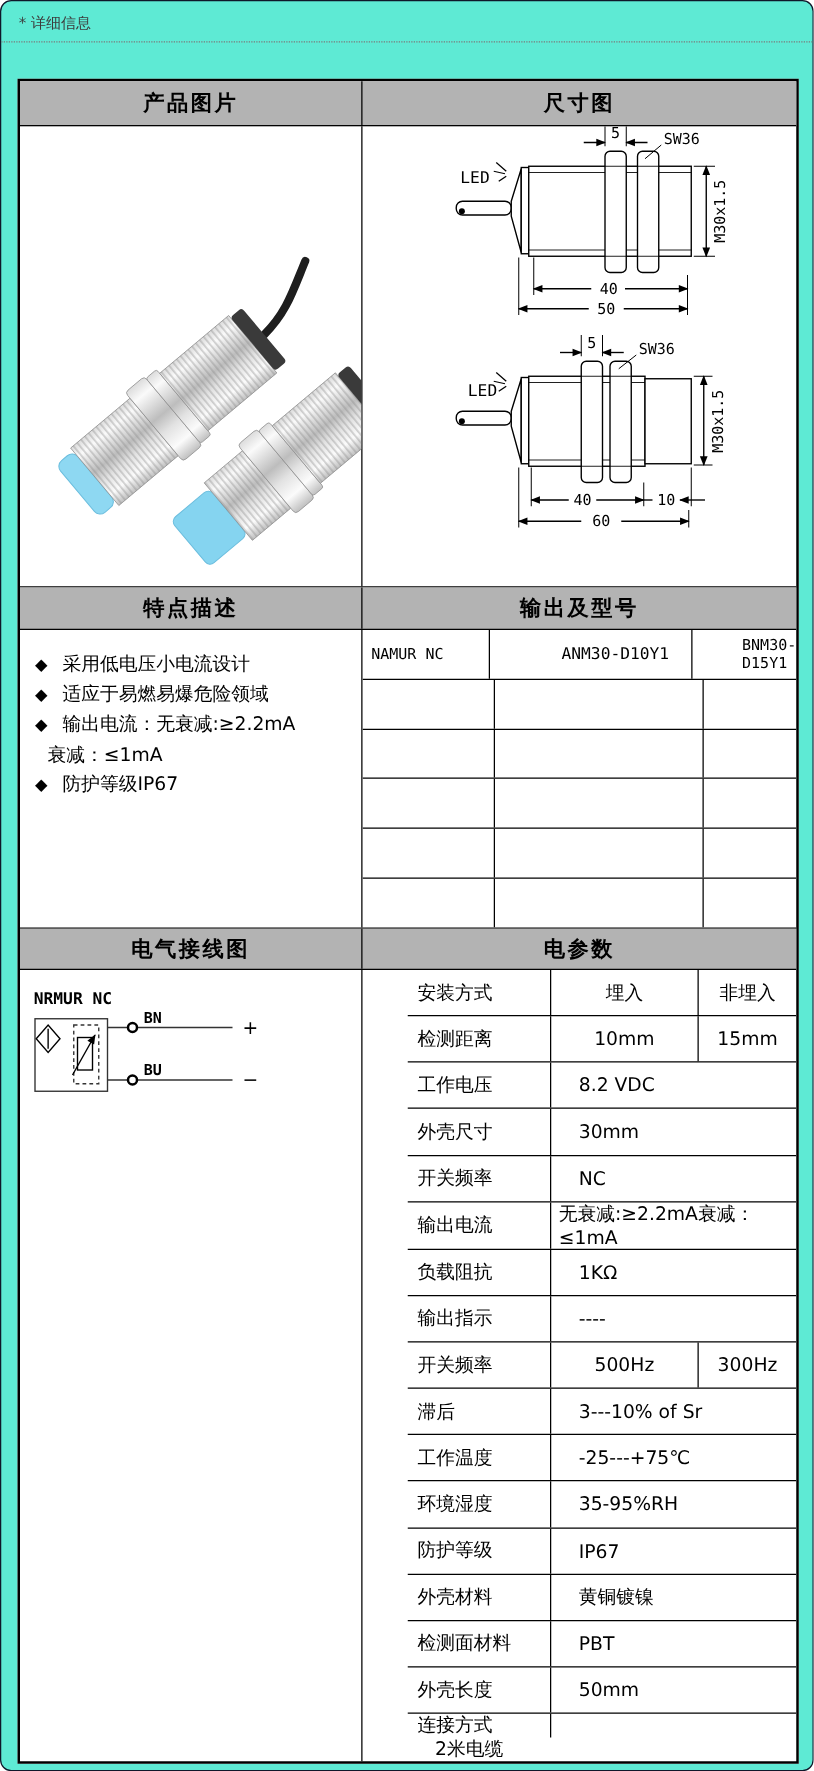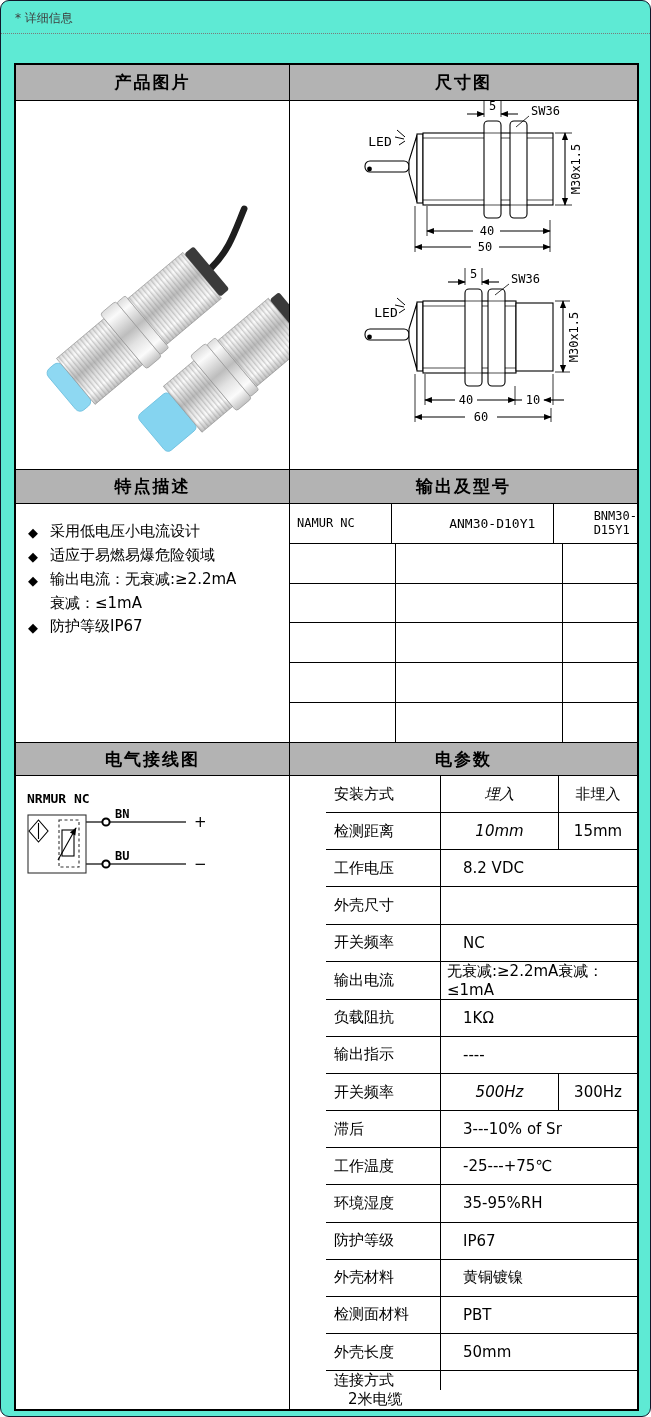--- a/index.html
+++ b/index.html
@@ -26,39 +26,39 @@
   .cell-left { width:274px; border-right:1px solid #000; position:relative; overflow:hidden; }
   .cell-right { flex:1; position:relative; overflow:hidden; }
   .row-c1 { height:369px; }
   .row-c2 { height:239px; }
   .row-c3 { flex:1 1 auto; border-bottom:none;gap:36px; }
 
   
   .features { padding:16px 6px 0 12px; font-size:15px; }
   .feat { display:flex; line-height:23px; }
   .feat .bullet { width:22px; font-size:13px; flex:0 0 auto; padding-top:1px; }
-  .feat.cont { padding-left:10px; }
+  .feat.cont { padding-left:10px;flex-direction:column; }
   .feat.cont .bullet { width:12px; }
 
   
   .model-table { position:absolute; inset:0; display:flex; flex-direction:column; }
   .mrow { display:flex; flex:1; border-bottom:1px solid #000;gap:40px; }
   .mrow:last-child { border-bottom:none; }
   .mcell { display:flex; align-items:center; font-family:"DejaVu Sans Mono","Liberation Mono",monospace; font-size:12px; }
   .mc1 { width:106px; border-right:1px solid #000; padding-left:7px; }
   .mc2 { width:127px; border-right:1px solid #000; justify-content:center; font-size:13px; }
   .mc3 { flex:1; justify-content:center; }
 
   
   .params-table { position:absolute; inset:0; display:flex; flex-direction:column; }
   .prow { display:flex; flex:1; border-bottom:1px solid #000; font-size:15px; }
   .prow:last-child { border-bottom:none;flex-direction:column; }
   .plabel { width:115px; border-right:1px solid #000; display:flex; align-items:center; padding-left:8px; }
   .pv-span { flex:1; display:flex; align-items:center; padding-left:22px; }
-  .pv-a { width:118px; border-right:1px solid #000; display:flex; align-items:center; justify-content:center;font-style:italic; }
+  .pv-a { width:118px; border-right:1px solid #000; display:flex; align-items:center; justify-content:center; }
   .pv-b { flex:1; display:flex; align-items:center; justify-content:center; }
 
   svg { display:block; }
   .dimtext { font-family:"DejaVu Sans Mono","Liberation Mono",monospace; fill:#000; }
   .wiretext { font-family:"DejaVu Sans Mono","Liberation Mono",monospace; fill:#000; }
 </style>
 </head>
 <body>
 
 <div class="page">
@@ -340,20 +340,21 @@
             <div class="plabel">检测距离</div>
             <div class="pv-a">10mm</div>
             <div class="pv-b">15mm</div>
           </div>
           <div class="prow">
             <div class="plabel">工作电压</div>
             <div class="pv-span">8.2 VDC</div>
           </div>
           <div class="prow">
             <div class="plabel">外壳尺寸</div>
+            <div class="pv-span">30mm</div>
           </div>
           <div class="prow">
             <div class="plabel">开关频率</div>
             <div class="pv-span">NC</div>
           </div>
           <div class="prow">
             <div class="plabel">输出电流</div>
             <div class="pv-span" style="padding-left:6px">无衰减:≥2.2mA衰减：≤1mA</div>
           </div>
           <div class="prow">

